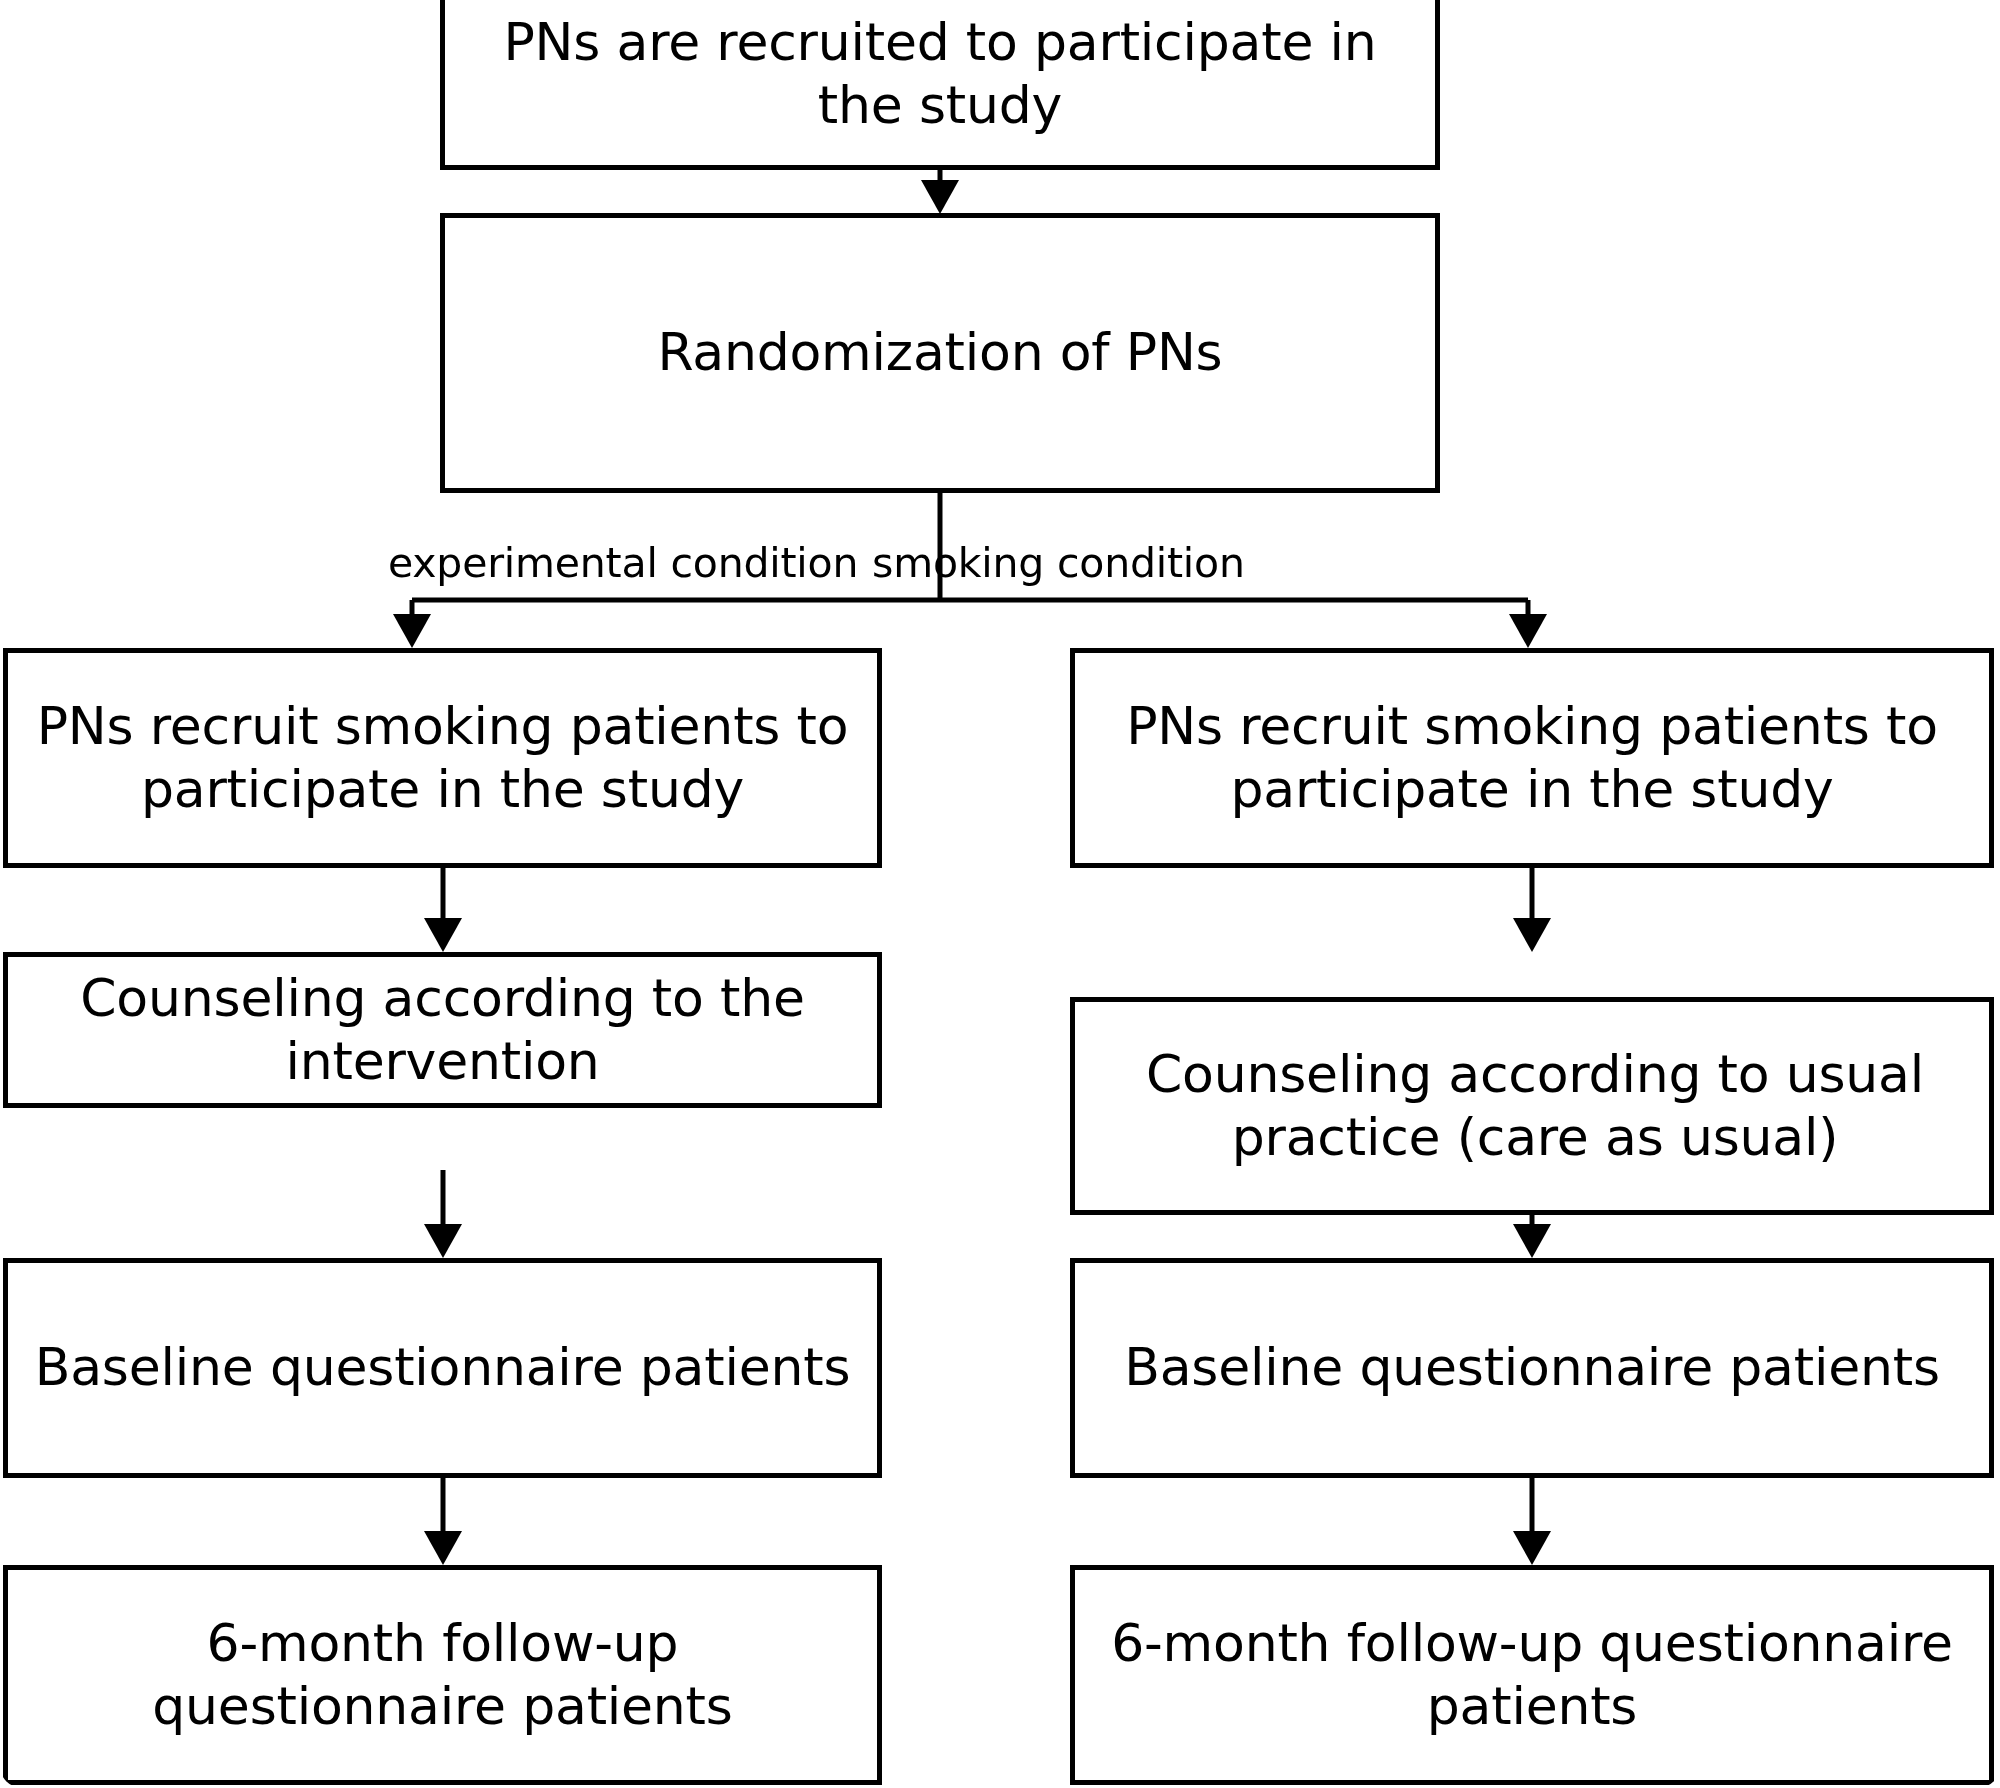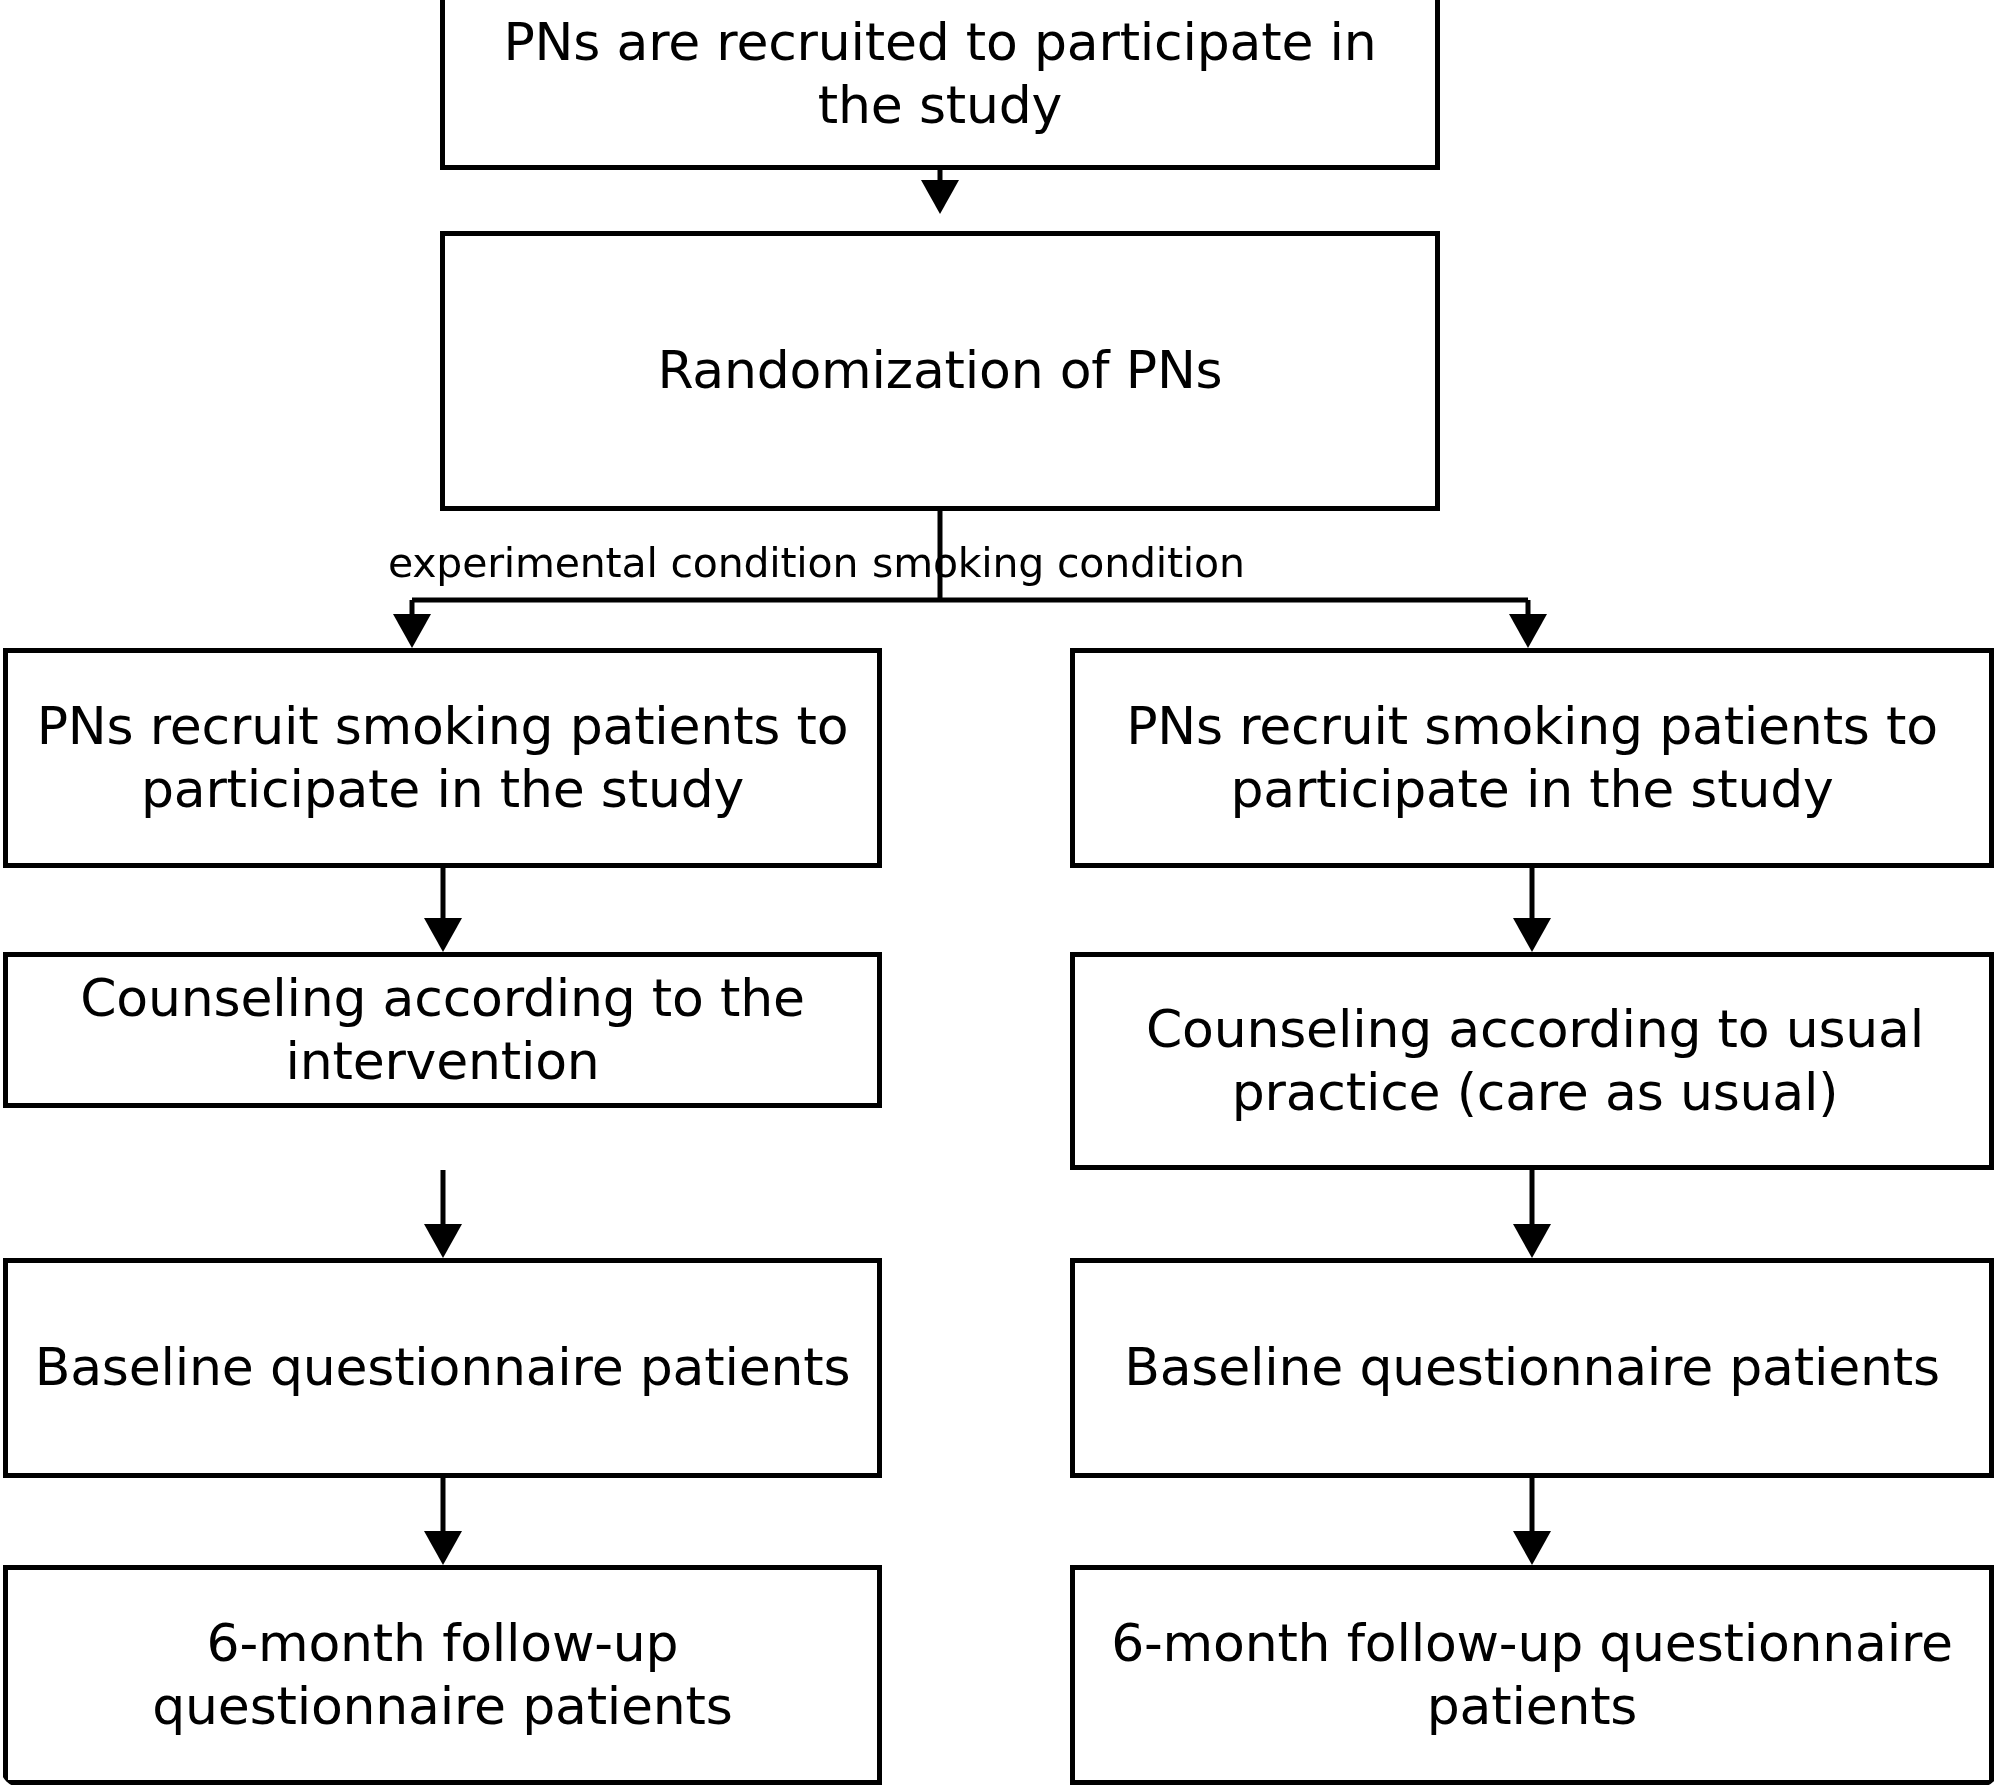--- a/index.html
+++ b/index.html
@@ -97,21 +97,21 @@
     <polygon points="1532,1258 1513,1224 1551,1224"></polygon>
 
     <line x1="1532" y1="1478" x2="1532" y2="1545"></line>
     <polygon points="1532,1565 1513,1531 1551,1531"></polygon>
   </svg>
 
   <div class="node" style="left:440px; top:-22px; width:1000px; height:192px;">
     <span class="label">PNs are recruited to participate in the study</span>
   </div>
 
-  <div class="node" style="left:440px; top:231px; width:1000px; height:280px;">
+  <div class="node" style="left:440px; top:213px; width:1000px; height:280px;">
     <span class="label">Randomization of PNs</span>
   </div>
 
   <div class="edge-label" style="left:388px; top:543px;">experimental condition</div>
 
   <div class="edge-label" style="left:872px; top:543px;">smoking condition</div>
 
   <div class="node" style="left:3px; top:648px; width:879px; height:220px;">
     <span class="label">PNs recruit smoking patients to participate in the study</span>
   </div>
@@ -125,21 +125,21 @@
   </div>
 
   <div class="node" style="left:3px; top:1565px; width:879px; height:220px;">
     <span class="label">6-month follow-up questionnaire patients</span>
   </div>
 
   <div class="node" style="left:1070px; top:648px; width:924px; height:220px;">
     <span class="label">PNs recruit smoking patients to participate in the study</span>
   </div>
 
-  <div class="node" style="left:1070px; top:952px; width:924px; height:218px;padding-left:20px;">
+  <div class="node" style="left:1070px; top:997px; width:924px; height:218px;padding-left:20px;">
     <span class="label">Counseling according to usual practice (care as usual)</span>
   </div>
 
   <div class="node" style="left:1070px; top:1258px; width:924px; height:220px;">
     <span class="label">Baseline questionnaire patients</span>
   </div>
 
   <div class="node" style="left:1070px; top:1565px; width:924px; height:220px;">
     <span class="label">6-month follow-up questionnaire patients</span>
   </div>

